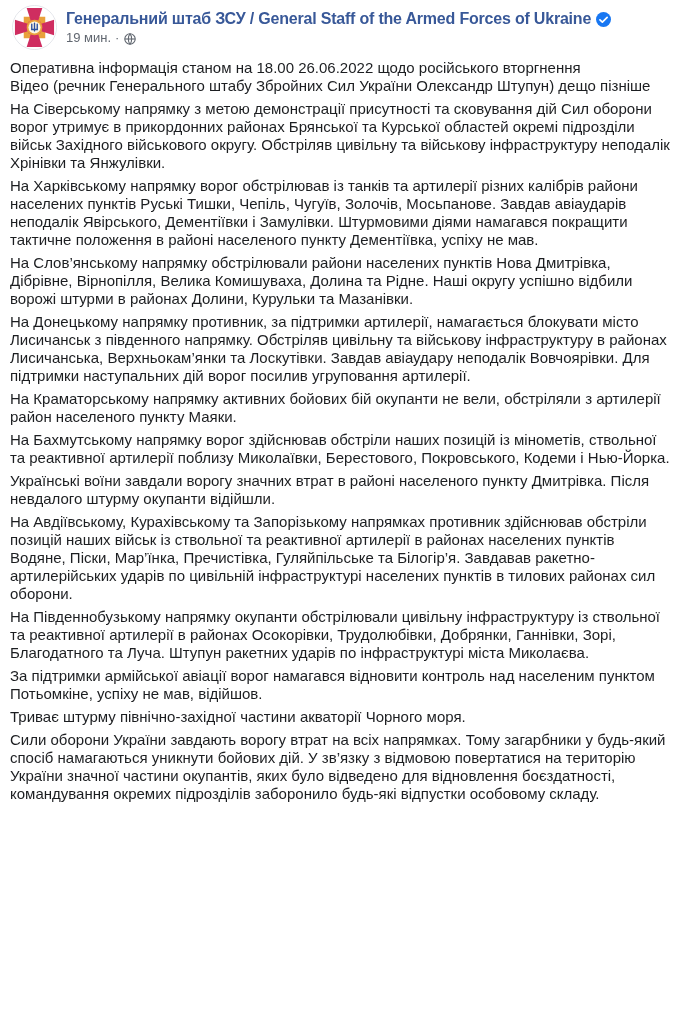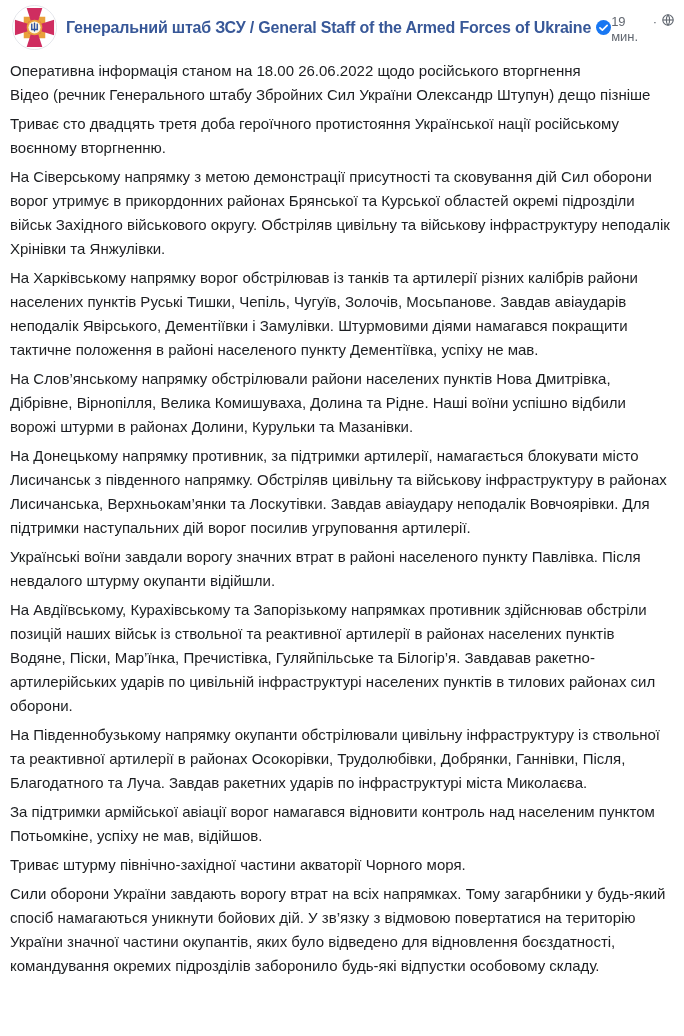--- a/index.html
+++ b/index.html
@@ -32,48 +32,48 @@
   .avatar{
     width:45px;height:45px;
     border-radius:50%;
     flex:0 0 45px;
     border:1px solid #e4e6eb;
     overflow:hidden;
     background:#fff;
     cursor:pointer;
   }
   .avatar svg{display:block;width:100%;height:100%;}
-  .header-text{display:flex;flex-direction:row;justify-content:center;min-width:0;}
+  .header-text{display:flex;flex-direction:column;justify-content:center;min-width:0;}
   .page-name-row{display:flex;align-items:center;gap:5px;white-space:nowrap;}
   .page-name{
     font-size:16px;
     font-weight:700;
     color:var(--accent);
     text-decoration:none;
     letter-spacing:-0.2px;
     cursor:pointer;
   }
   .verified{display:inline-flex;align-items:center;}
   .meta-row{
     display:flex;
-    align-items:flex-start;
+    align-items:flex-end;
     gap:4px;
     font-size:13px;
     color:var(--meta);
     margin-top:2px;
   }
   .meta-row .timestamp{cursor:pointer;}
   .globe{display:inline-flex;align-items:center;margin-left:1px;}
   .post-body{
     padding:2px 10px 8px 10px;
   }
   .post-body p{
     margin:0 0 5px 0;
     font-size:15px;
-    line-height:24px;
+    line-height:18px;
     white-space:pre-line;
     color:var(--text);
   }
   .post-body p:last-child{margin-bottom:15px;}
 </style>
 </head>
 <body>
 
 <div class="post">
 
@@ -129,26 +129,27 @@
           </svg>
         </span>
       </div>
     </div>
 
   </div>
 
   <div class="post-body">
       <p>Оперативна інформація станом на 18.00 26.06.2022 щодо російського вторгнення
 Відео (речник Генерального штабу Збройних Сил України Олександр Штупун) дещо пізніше</p>
-      <p>Триває сто двадцять третя доба героїчного протистояння Української нації російському воєнному вторгненню.</p>
       <p>На Сіверському напрямку з метою демонстрації присутності та сковування дій Сил оборони ворог утримує в прикордонних районах Брянської та Курської областей окремі підрозділи військ Західного військового округу. Обстріляв цивільну та військову інфраструктуру неподалік Хрінівки та Янжулівки.</p>
       <p>На Харківському напрямку ворог обстрілював із танків та артилерії різних калібрів райони населених пунктів Руські Тишки, Чепіль, Чугуїв, Золочів, Мосьпанове. Завдав авіаударів неподалік Явірського, Дементіївки і Замулівки. Штурмовими діями намагався покращити тактичне положення в районі населеного пункту Дементіївка, успіху не мав.</p>
-      <p>На Слов’янському напрямку обстрілювали райони населених пунктів Нова Дмитрівка, Дібрівне, Вірнопілля, Велика Комишуваха, Долина та Рідне. Наші воїни успішно відбили ворожі штурми в районах Долини, Курульки та Мазанівки.</p>
+      <p>На Слов’янському напрямку обстрілювали райони населених пунктів Нова Дмитрівка, Дібрівне, Вірнопілля, Велика Комишуваха, Долина та Рідне. Наші округу успішно відбили ворожі штурми в районах Долини, Курульки та Мазанівки.</p>
       <p>На Донецькому напрямку противник, за підтримки артилерії, намагається блокувати місто Лисичанськ з південного напрямку. Обстріляв цивільну та військову інфраструктуру в районах Лисичанська, Верхньокам’янки та Лоскутівки. Завдав авіаудару неподалік Вовчоярівки. Для підтримки наступальних дій ворог посилив угруповання артилерії.</p>
-      <p>Українські воїни завдали ворогу значних втрат в районі населеного пункту Павлівка. Після невдалого штурму окупанти відійшли.</p>
+      <p>На Краматорському напрямку активних бойових бій окупанти не вели, обстріляли з артилерії район населеного пункту Маяки.</p>
+      <p>На Бахмутському напрямку ворог здійснював обстріли наших позицій із мінометів, ствольної та реактивної артилерії поблизу Миколаївки, Берестового, Покровського, Кодеми і Нью-Йорка.</p>
+      <p>Українські воїни завдали ворогу значних втрат в районі населеного пункту Дмитрівка. Після невдалого штурму окупанти відійшли.</p>
       <p>На Авдіївському, Курахівському та Запорізькому напрямках противник здійснював обстріли позицій наших військ із ствольної та реактивної артилерії в районах населених пунктів Водяне, Піски, Мар’їнка, Пречистівка, Гуляйпільське та Білогір’я. Завдавав ракетно-артилерійських ударів по цивільній інфраструктурі населених пунктів в тилових районах сил оборони.</p>
-      <p>На Південнобузькому напрямку окупанти обстрілювали цивільну інфраструктуру із ствольної та реактивної артилерії в районах Осокорівки, Трудолюбівки, Добрянки, Ганнівки, Після, Благодатного та Луча. Завдав ракетних ударів по інфраструктурі міста Миколаєва.</p>
+      <p>На Південнобузькому напрямку окупанти обстрілювали цивільну інфраструктуру із ствольної та реактивної артилерії в районах Осокорівки, Трудолюбівки, Добрянки, Ганнівки, Зорі, Благодатного та Луча. Штупун ракетних ударів по інфраструктурі міста Миколаєва.</p>
       <p>За підтримки армійської авіації ворог намагався відновити контроль над населеним пунктом Потьомкіне, успіху не мав, відійшов.</p>
       <p>Триває штурму північно-західної частини акваторії Чорного моря.</p>
       <p>Сили оборони України завдають ворогу втрат на всіх напрямках. Тому загарбники у будь-який спосіб намагаються уникнути бойових дій. У зв’язку з відмовою повертатися на територію України значної частини окупантів, яких було відведено для відновлення боєздатності, командування окремих підрозділів заборонило будь-які відпустки особовому складу.</p>
     </div>
 
 </div>
 
 </body></html>

